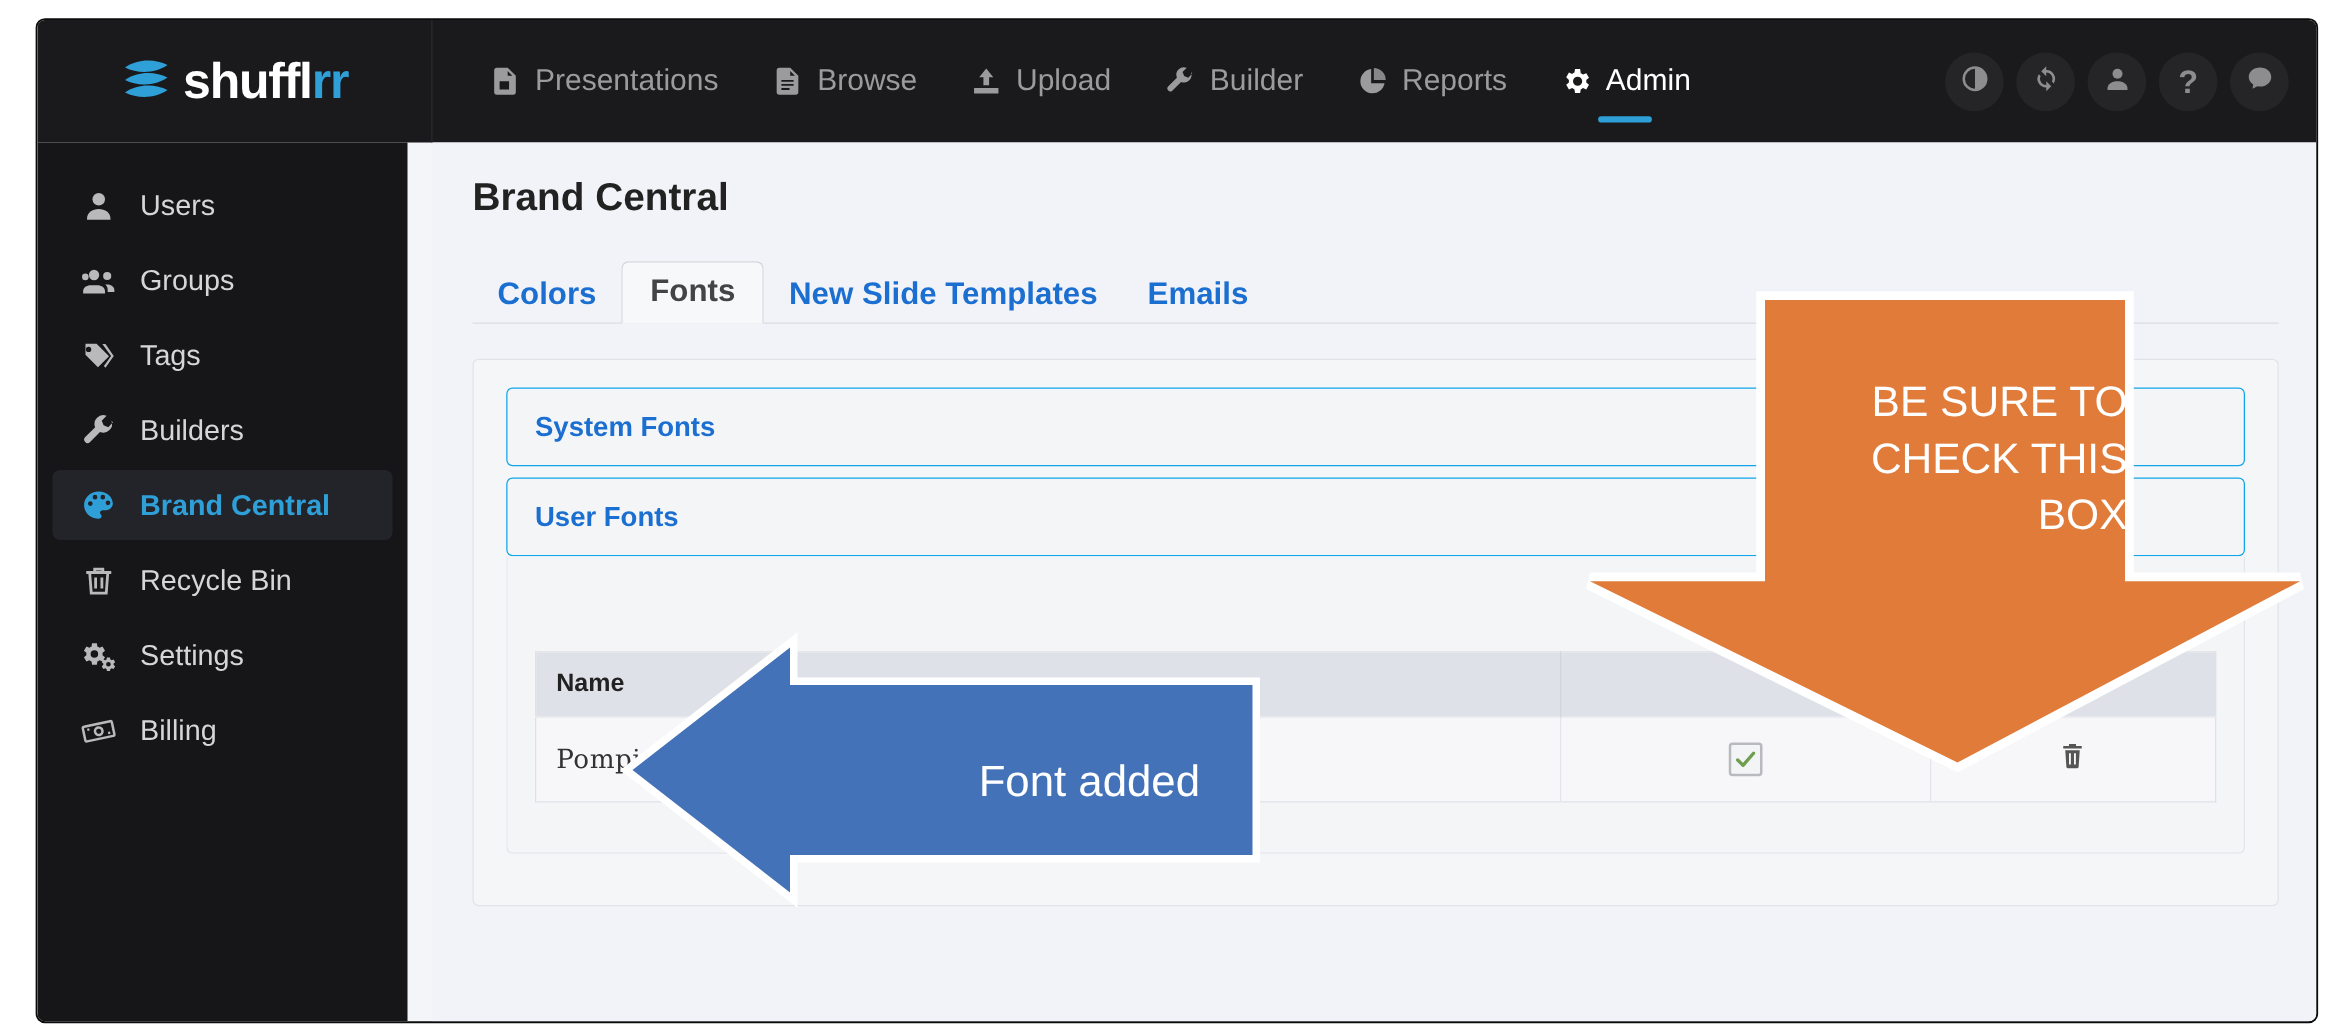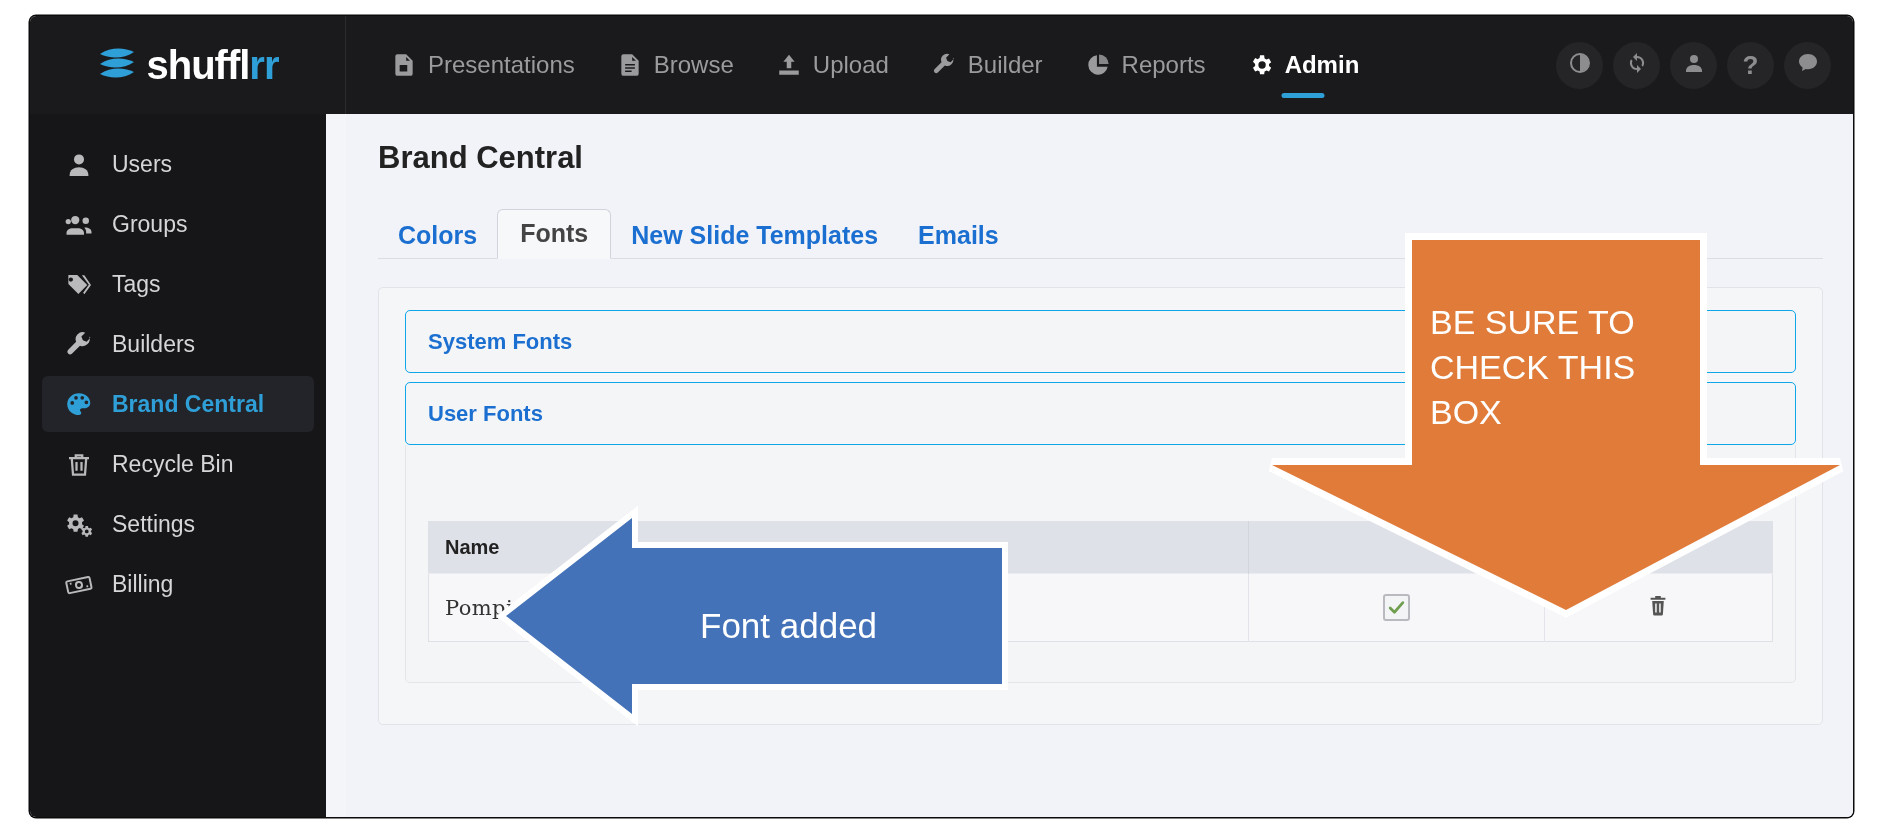--- a/index.html
+++ b/index.html
@@ -44,21 +44,21 @@
   .navitem {
     display: flex; align-items: center; gap: 11px;
     padding: 0 21px;
     color: #9b9b9d;
     font-size: 24px;
     position: relative;
     cursor: pointer;
     height: 98px;
   }
   .navitem .navlabel { line-height: 1; }
-  .navitem.active { color: #ffffff; font-weight: bold; }
+  .navitem.active { color: #ffffff; font-weight: normal; }
   .navitem.active::after {
     content: ""; position: absolute;
     left: 50%; transform: translateX(-50%);
     bottom: 16px; width: 43px; height: 5px;
     background: #2f9fd8; border-radius: 3px;
   }
   .navicon { width: 26px; height: 26px; display: block; flex: 0 0 26px; }
 
   #topright {
     position: absolute; right: 22px; top: 0; height: 98px;
@@ -196,21 +196,21 @@
   }
   .checkbox svg { position: absolute; left: 2px; top: 2px; width: 19px; height: 19px; }
   .trash-btn { cursor: pointer; display: inline-block; color: #555; }
   .trash-btn svg { width: 24px; height: 27px; }
 
   
   #annot-layer { position: absolute; left: 0; top: 0; width: 1880px; height: 828px; pointer-events: none; }
   .annot-text {
     position: absolute; color: #ffffff;
     font-family: "Liberation Sans", sans-serif;
-    text-align: left;
+    text-align: right;
   }
   #orange-label {
     left: 1430px; top: 300px; width: 272px;
     font-size: 34px; line-height: 1.32;
   }
   #blue-label {
     left: 700px; top: 608px; width: 260px;
     font-size: 35px; line-height: 1;
   }
 </style>

